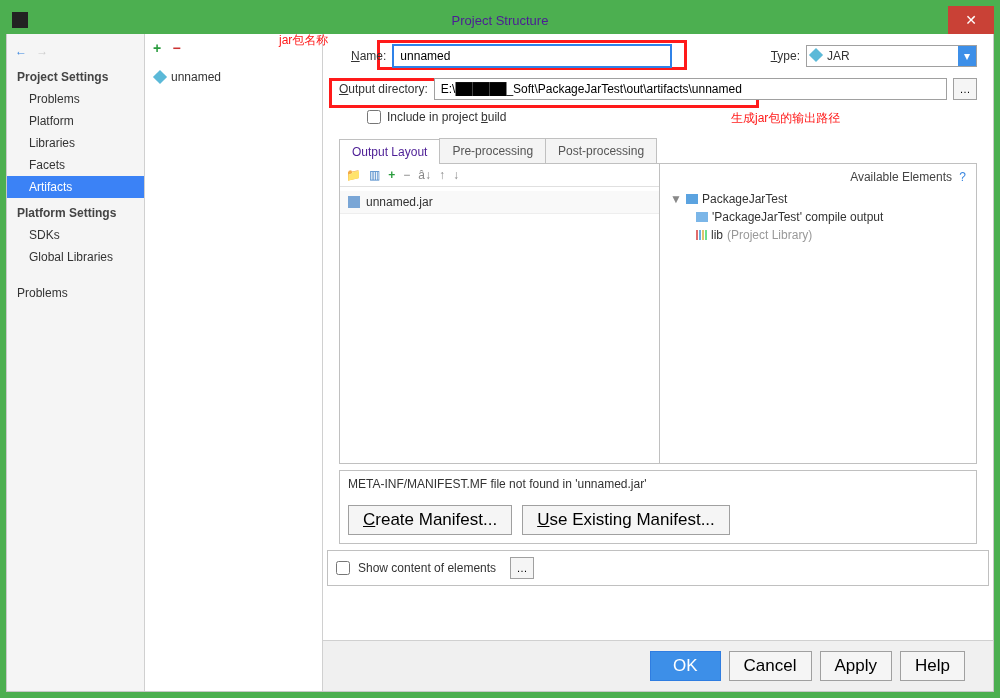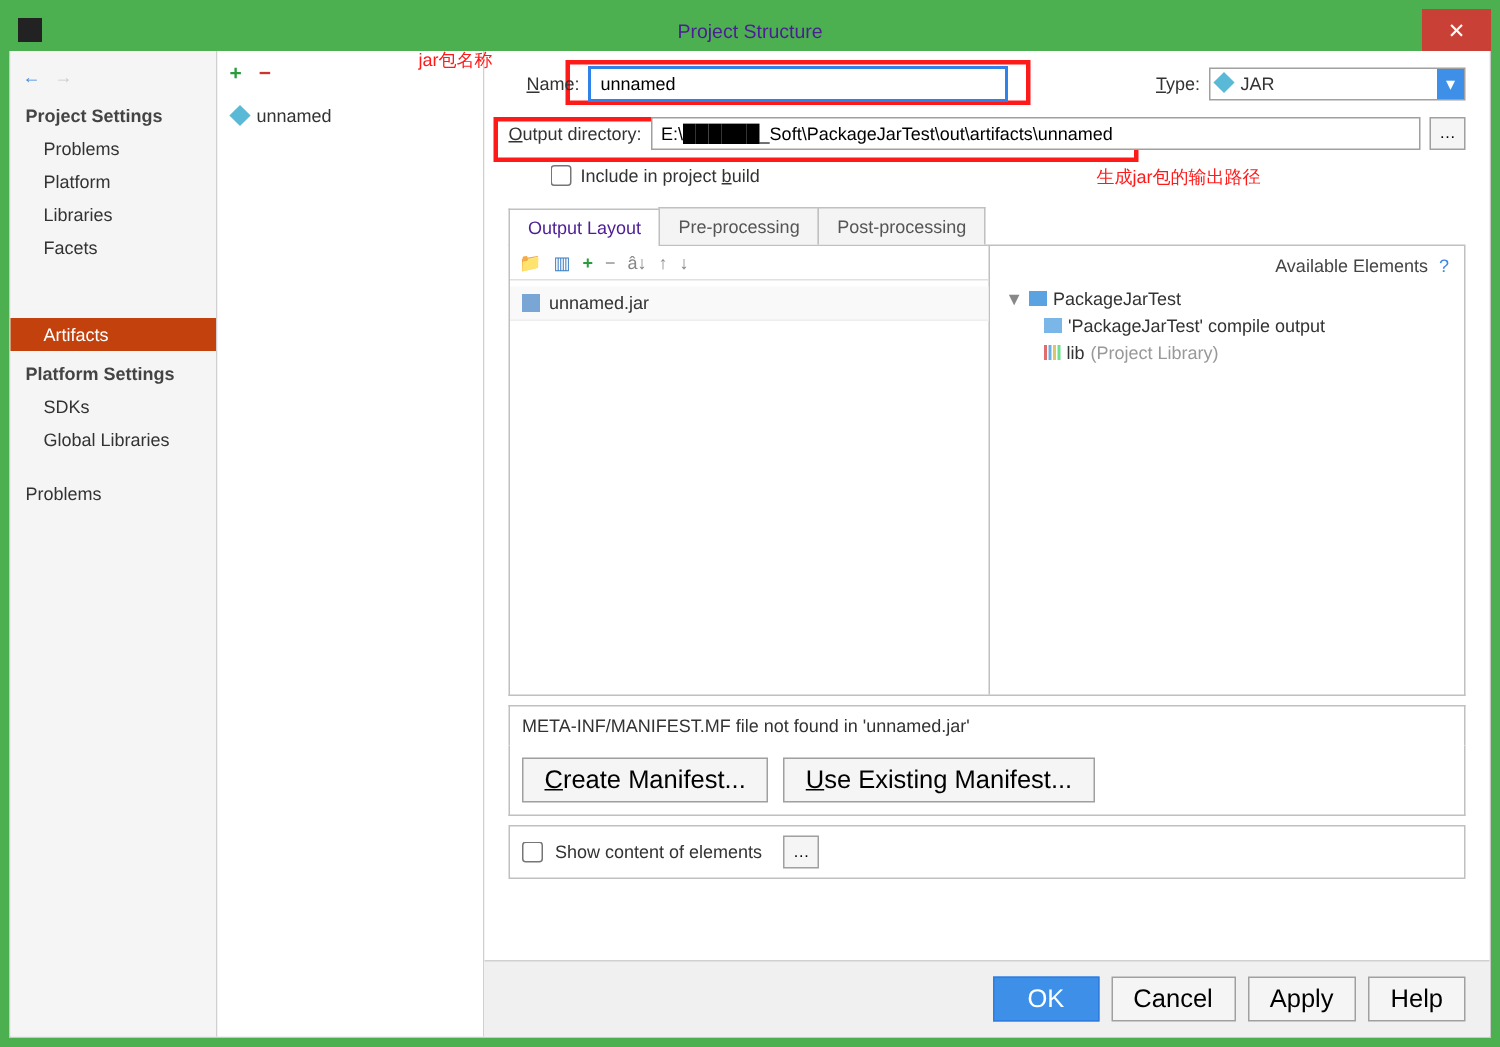--- a/index.html
+++ b/index.html
@@ -9,21 +9,21 @@
 .titlebar .app-icon { width: 16px; height: 16px; background: #222; margin-left: 6px; display:inline-block; }
 .titlebar .title { position: absolute; left: 50%; transform: translateX(-50%); color: #4c1d95; font-size: 13px; }
 .titlebar .close { position: absolute; right: 0; top: 0; width: 46px; height: 28px; background: #c94136; color: #fff; font-size: 14px; display:flex; align-items:center; justify-content:center; cursor:pointer; }
 .body { flex: 1; display: flex; background: #fff; border: 1px solid #c9c9c9; border-top: none; }
 .left-nav { width: 138px; background: #f5f5f5; border-right: 1px solid #d0d0d0; padding-top: 6px; }
 .nav-arrows { padding: 4px 8px; }
 .nav-arrows span { color: #3a87e0; margin-right: 6px; cursor:pointer; }
 .nav-arrows span.dis { color: #ccc; }
 .nav-header { font-weight: bold; color: #444; padding: 8px 10px 4px; font-size: 12px; }
 .nav-item { padding: 4px 10px 4px 22px; cursor:pointer; color:#333; }
-.nav-item.selected { background: #c2410c; color: #fff; margin-top: 36px; }
+.nav-item.selected { background: #3b82f6; color: #fff; }
 .mid-col { width: 178px; border-right: 1px solid #d0d0d0; background:#fff; }
 .mid-tools { padding: 6px 8px; }
 .mid-tools .plus { color:#2a9c3e; font-weight:bold; cursor:pointer; margin-right:8px; font-size:14px;}
 .mid-tools .minus { color:#c33; font-weight:bold; cursor:pointer; font-size:14px;}
 .mid-list { padding: 4px 0; }
 .mid-list-item { padding: 4px 10px; display:flex; align-items:center; gap:6px; cursor:pointer;}
 .mid-list-item .dia { width:10px;height:10px; background:#5bb9d8; transform:rotate(45deg); display:inline-block;}
 .main { flex:1; background:#fff; display:flex; flex-direction:column; position:relative; }
 .form-area { padding: 10px 16px 6px; position:relative; }
 .row { display:flex; align-items:center; margin-bottom:10px; }
@@ -56,22 +56,22 @@
 .tree { }
 .tree-row { display:flex; align-items:center; gap:4px; padding:2px 0; }
 .tree-row .tog { color:#888; width:12px; cursor:pointer;}
 .folder-icon { width:12px;height:10px; background:#5ba3e0; display:inline-block;}
 .mod-icon { width:12px;height:10px; background:#7bb6e8; display:inline-block;}
 .lib-icon { display:inline-flex; gap:1px;}
 .lib-icon i { width:2px; height:10px; display:inline-block;}
 .msg-bar { margin:6px 16px 0; padding:6px 8px; background:#fff; border:1px solid #c0c0c0; border-bottom:none; font-size:12px; color:#333;}
 .btn-bar { margin:0 16px; padding:8px; background:#fff; border:1px solid #c0c0c0; border-top:none; display:flex; gap:10px;}
 .btn { padding:4px 14px; border:1px solid #a0a0a0; background:#f5f5f5; cursor:pointer; font-size:17px;}
-.show-bar { margin:6px 16px 0; padding:6px 8px; background:#fff; border:1px solid #c0c0c0; display:flex; align-items:center; gap:8px;}
-.footer { padding:10px 16px; display:flex; justify-content:flex-end; gap:8px; border-top:1px solid #d0d0d0; background:#f0f0f0;}
+.show-bar { margin:6px 4px 0; padding:6px 8px; background:#fff; border:1px solid #c0c0c0; display:flex; align-items:center; gap:8px;}
+.footer { padding:10px 28px; display:flex; justify-content:flex-end; gap:8px; border-top:1px solid #d0d0d0; background:#f0f0f0;}
 .footer .btn.primary { background:#3d8fe8; color:#fff; border-color:#2f7de1; padding:4px 22px;}
 
 .anno { position:absolute; color:#ff1a1a; font-size:12px; pointer-events:none; }
 .anno-box { position:absolute; border:3px solid #ff1a1a; pointer-events:none; }
 .u { text-decoration: underline; }
 </style>
 </head>
 <body>
 
 <div class="window">

